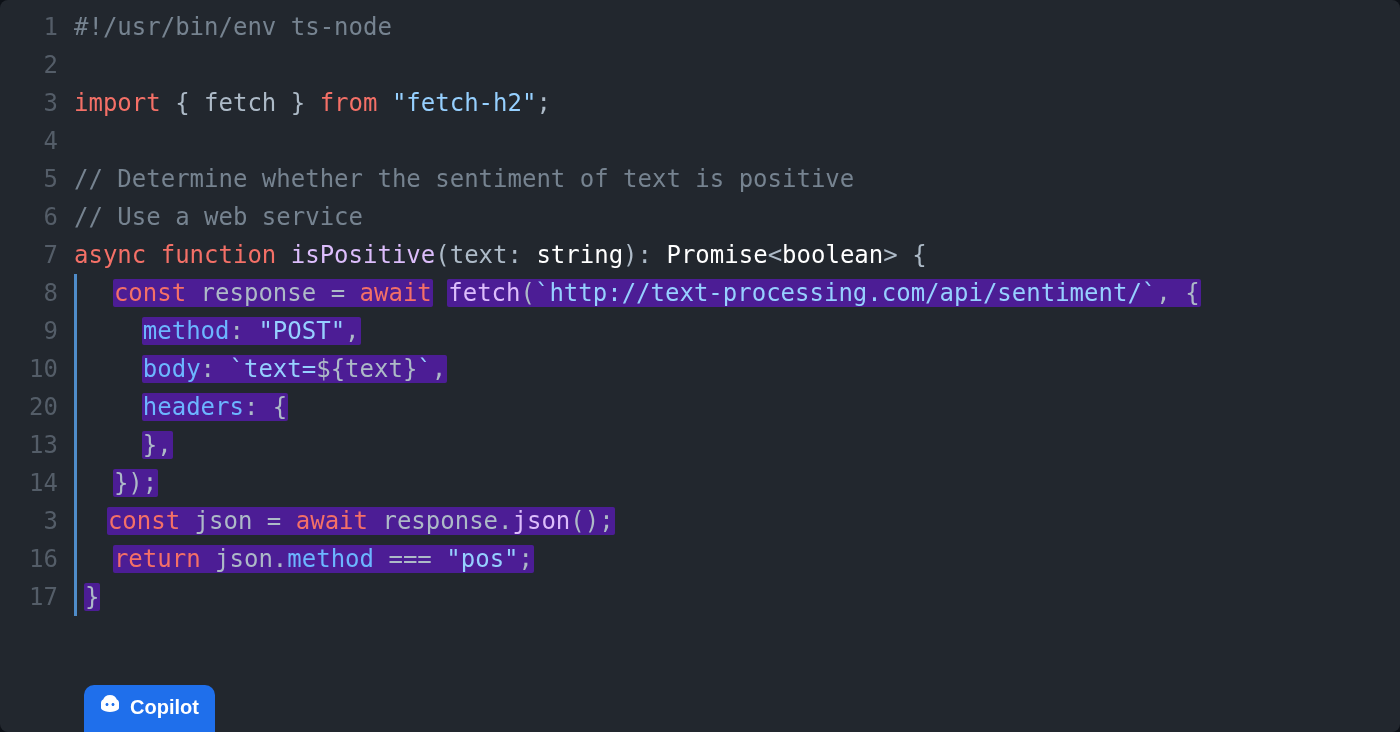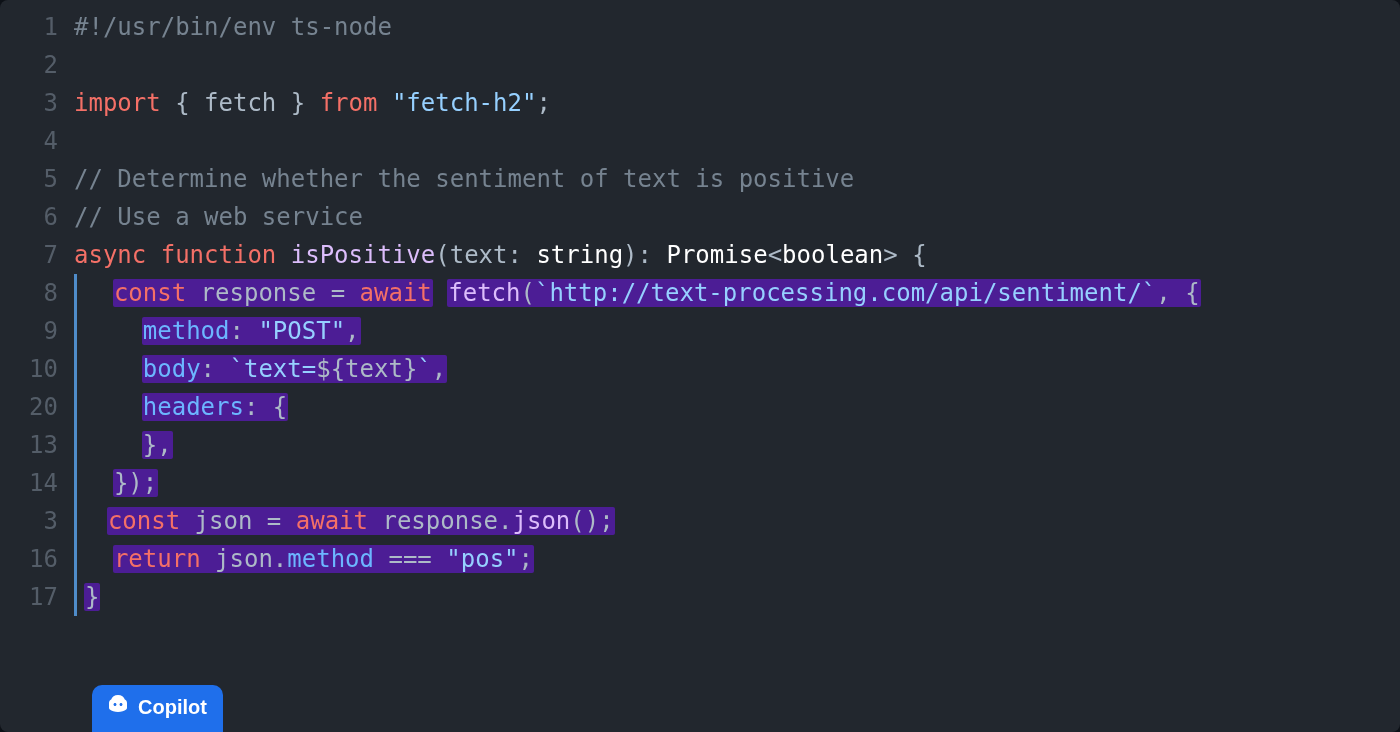--- a/index.html
+++ b/index.html
@@ -61,21 +61,21 @@
   .fn { color: #dcbdfb; }
   .id { color: #adbac7; }
   .prop { color: #6cb6ff; }
   .str { color: #96d0ff; }
   .cm { color: #768390; }
   .pn { color: #adbac7; }
   .tp { color: #ffffff; }
 
   .copilot-badge {
     position: absolute;
-    left: 92px;
+    left: 84px;
     bottom: 0;
     background: #1f6feb;
     color: #ffffff;
     font-family: -apple-system, BlinkMacSystemFont, "Segoe UI", Helvetica, Arial, sans-serif;
     font-weight: 700;
     font-size: 20px;
     padding: 8px 16px 10px 14px;
     border-radius: 10px 10px 0 0;
     display: inline-flex;
     align-items: center;

